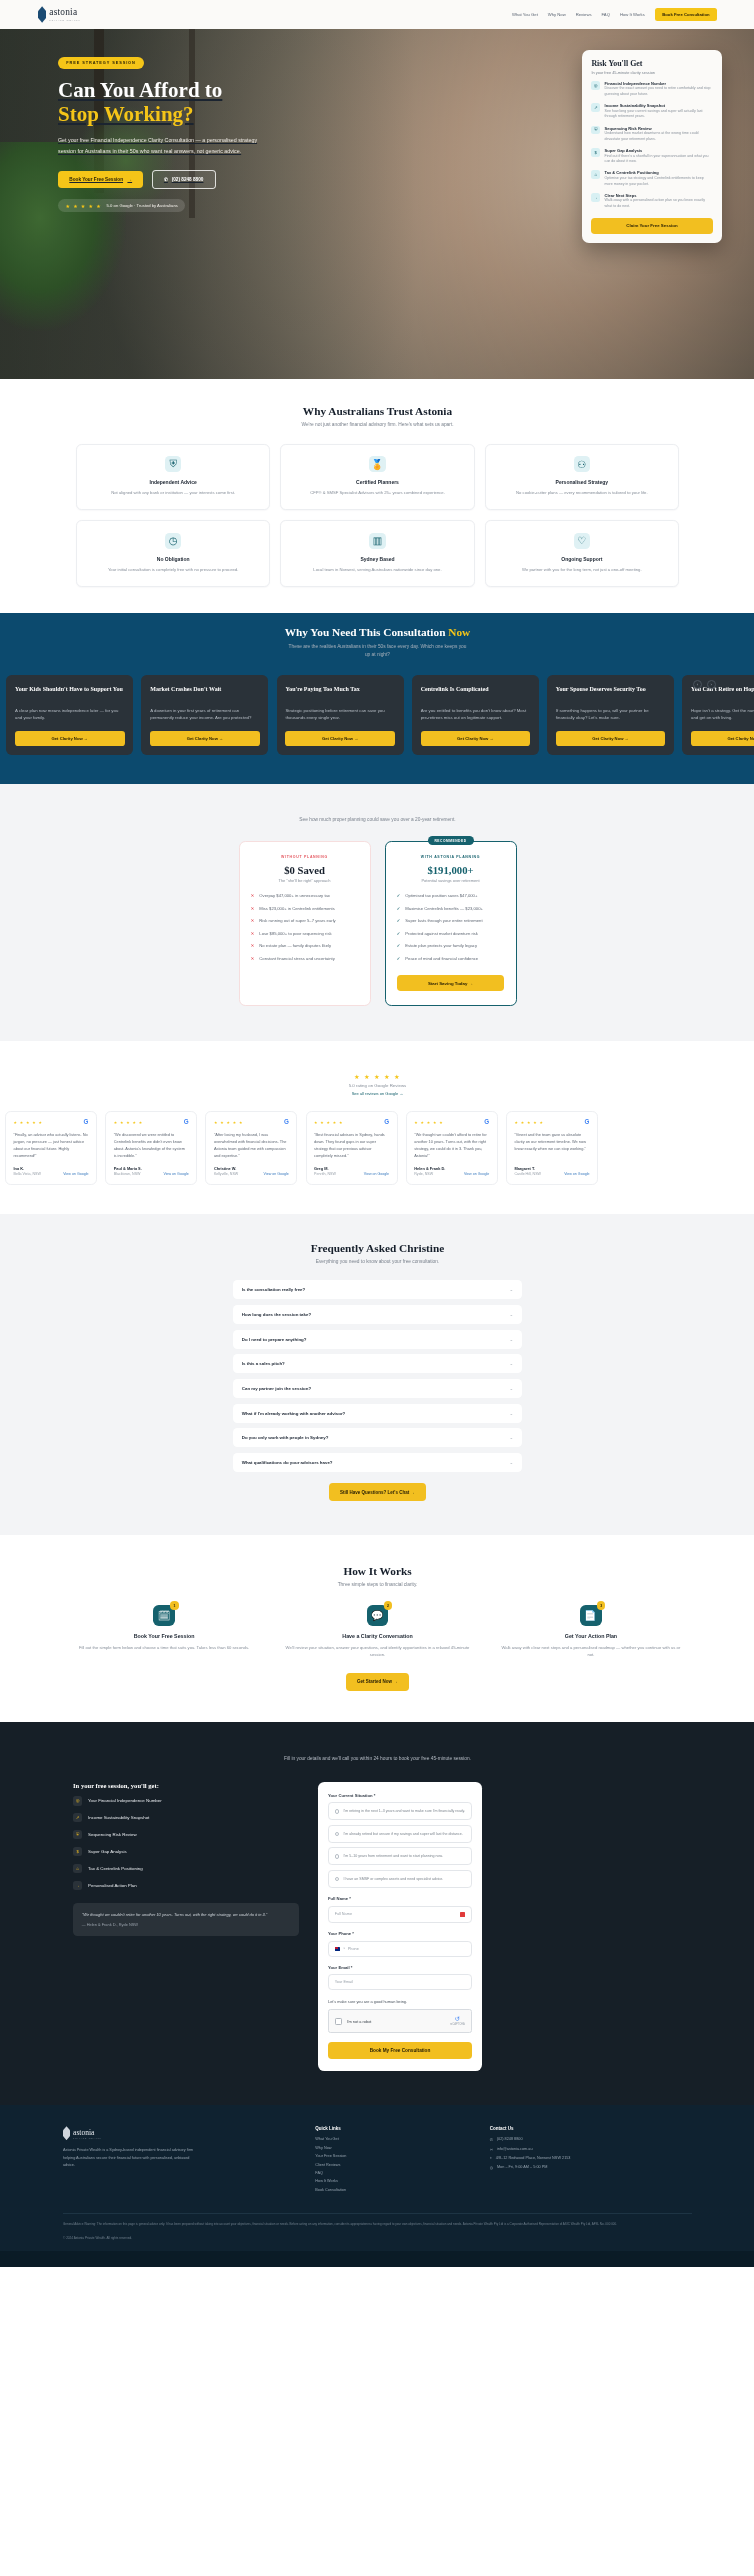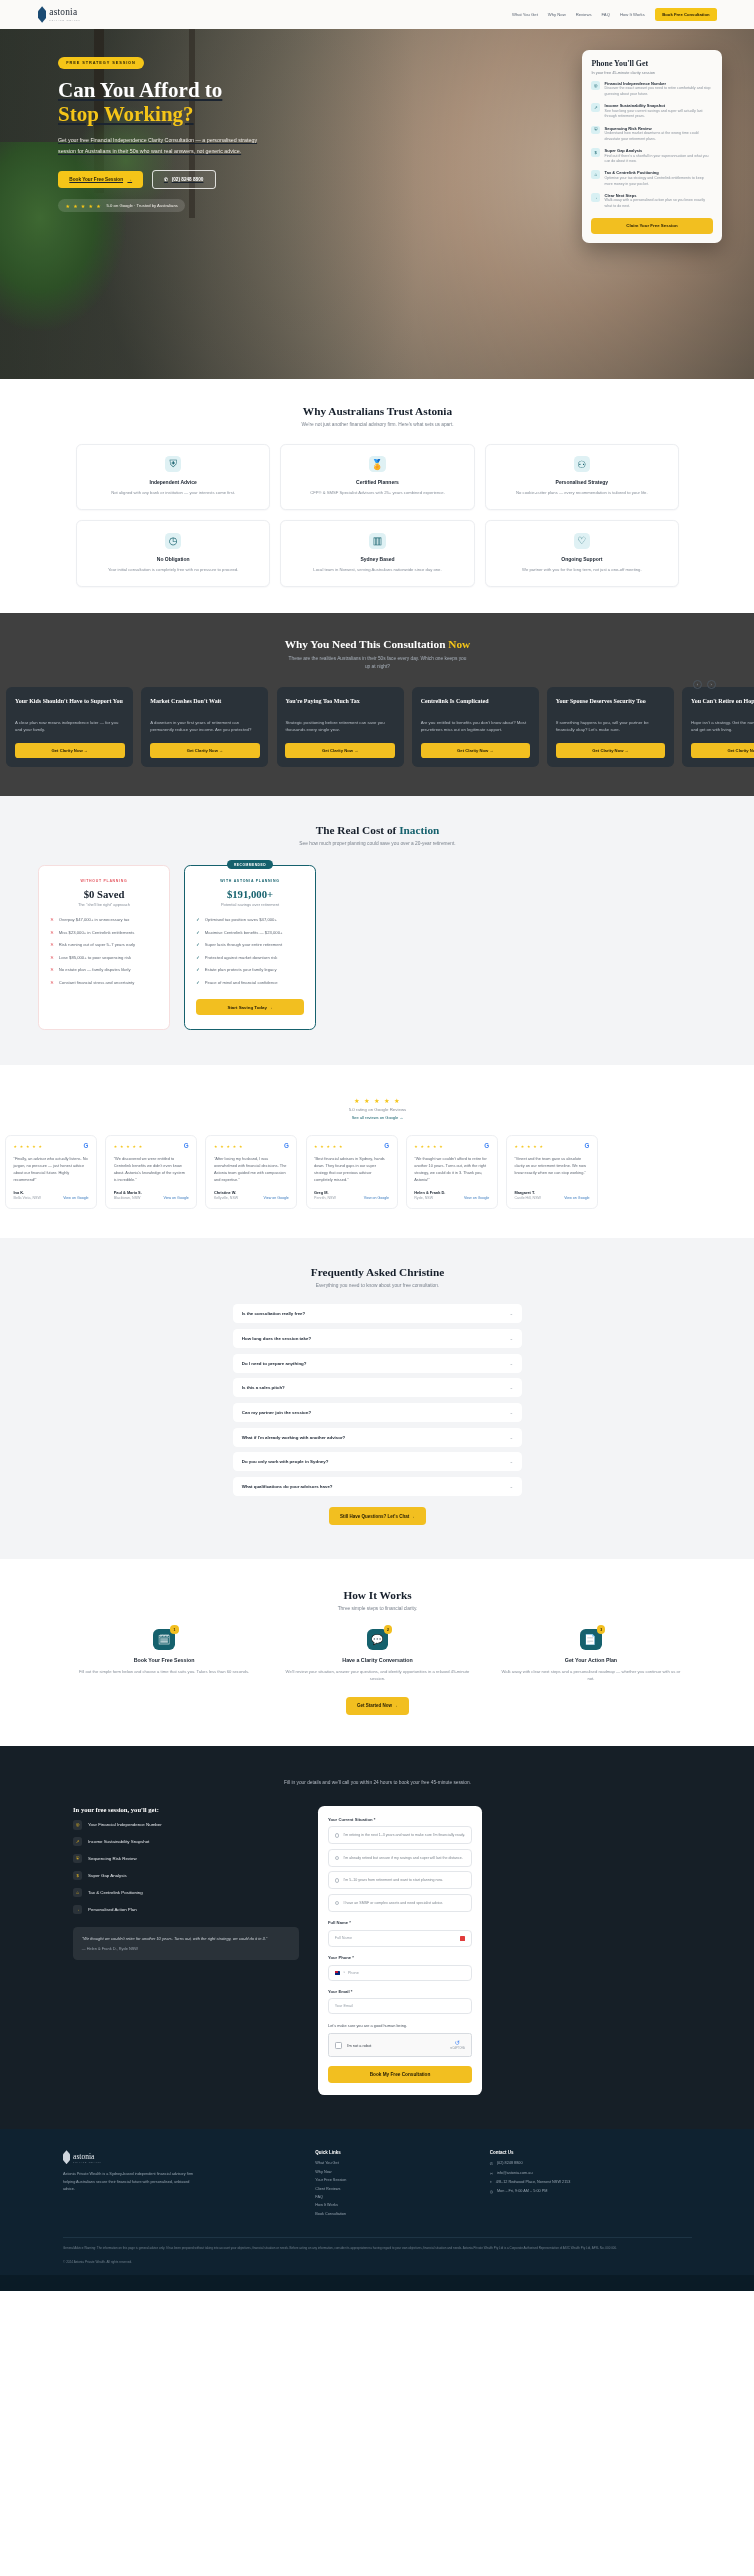--- a/index.html
+++ b/index.html
@@ -123,21 +123,21 @@
     text-align:center; box-shadow: 0 0.6px 1.3px rgba(20,30,50,.03);
   }
   .trust-ico {
     width: 16.4px; height: 16.4px; margin: 0 auto; border-radius: 4.4px; background:#dff1f4;
     display:flex; align-items:center; justify-content:center; color:#15616d;
   }
   .trust-h { font-size: 5px; font-weight:700; margin-top: 7px; color:#1b2430; }
   .trust-d { font-size: 4.2px; color:#868e99; line-height:1.75; margin-top: 3.8px; }
 
   
-  .dark { background: #404040; padding: 25px 0 29px; position:relative; }
+  .dark { background: #0c4a6e; padding: 13px 0 29px; position:relative; }
   .dark .h2 { color:#fff; }
   .dark .sub { color:#aab2bc; width: 182px; margin-left:auto; margin-right:auto; line-height:1.65; }
   .urg-rail { display:flex; gap: 8.2px; margin-top: 16.4px; padding-left: 6.3px; }
   .urg-card {
     flex: 0 0 127px; background:#2a3239; border-radius: 5.7px; padding: 9.4px 8.8px 9.4px;
     display:flex; flex-direction:column;
   }
   .urg-h { font-family:"Liberation Serif", serif; font-weight:700; font-size: 6px; color:#fff; line-height:1.35; min-height: 16.4px; }
   .urg-d { font-size: 4.3px; color:#b8bfc7; line-height:1.75; margin-top: 5.7px; flex:1; }
   .btn-clarity {
@@ -146,21 +146,21 @@
   }
   .arrows { position:absolute; right: 39px; top: 67px; display:flex; gap:4.4px; }
   .arrow-btn {
     width: 9.4px; height: 9.4px; border-radius:50%; border:0.6px solid #4a545e;
     background:transparent; color:#9aa3ad; font-size:4.4px; cursor:pointer;
     display:flex; align-items:center; justify-content:center;
   }
 
   
   .cost { background:#f3f4f6; padding: 28px 0 35px; }
-  .cost-cards { display:flex; justify-content:flex-start; gap: 14px; margin-top: 19px; }
+  .cost-cards { display:flex; justify-content:center; gap: 14px; margin-top: 19px; }
   .cost-card { width: 132px; background:#fff; border-radius: 6.3px; padding: 12.6px 11.3px 14px; position:relative; }
   .cost-bad { border: 0.6px solid #f6dede; }
   .cost-good { border: 1.3px solid #15616d; }
   .badge-rec {
     position:absolute; top:-5.7px; left:50%; transform:translateX(-50%);
     background:#15616d; color:#fff; font-size:3.3px; font-weight:700; letter-spacing:0.5px;
     padding: 2.5px 7px; border-radius: 6.3px; white-space:nowrap;
   }
   .cost-label { text-align:center; font-size:3.5px; font-weight:700; letter-spacing:0.7px; }
   .cost-label.bad { color:#e4565f; }
@@ -345,21 +345,21 @@
         </button>
       </div>
       <div class="hero-rating">
         <span class="stars">★ ★ ★ ★ ★</span>
         <span class="rating-txt">5.0 on Google · Trusted by Australians</span>
       </div>
     </div>
   </div>
 
   <aside class="hero-card">
-    <div class="hc-title">Phone You'll Get</div>
+    <div class="hc-title">Risk You'll Get</div>
     <div class="hc-sub">In your free 45-minute clarity session</div>
     <div id="hc-items">
  <div class="hc-item">
    <div class="hc-ico">◎</div>
    <div>
             <div class="hc-h">Financial Independence Number</div>
    <div class="hc-d">Discover the exact amount you need to retire comfortably and stop guessing about your future.</div>
           </div>
  </div>
  <div class="hc-item">
@@ -481,23 +481,20 @@
  <div class="urg-card">
    <div class="urg-h">You Can't Retire on Hope</div>
    <div class="urg-d">Hope isn't a strategy. Get the numbers, get the clarity, and get on with living.</div>
    <button class="btn-clarity">Get Clarity Now →</button>
  </div>
     </div>
 </section>
 
 <section class="cost">
   <div class="wrap">
-    <h2 class="h2">
-      <span>The Real Cost of </span><span class="teal">Inaction</span>
-    </h2>
     <p class="sub">See how much proper planning could save you over a 20-year retirement.</p>
     <div class="cost-cards">
       <div class="cost-card cost-bad">
         <div class="cost-label bad">WITHOUT PLANNING</div>
         <div class="cost-amt serif">$0 Saved</div>
         <div class="cost-cap">The "she'll be right" approach</div>
         <div class="cost-list" id="bad-list">
  <div class="cost-li">
               <span class="x">✕</span>
               <span>Overpay $47,000+ in unnecessary tax</span>

